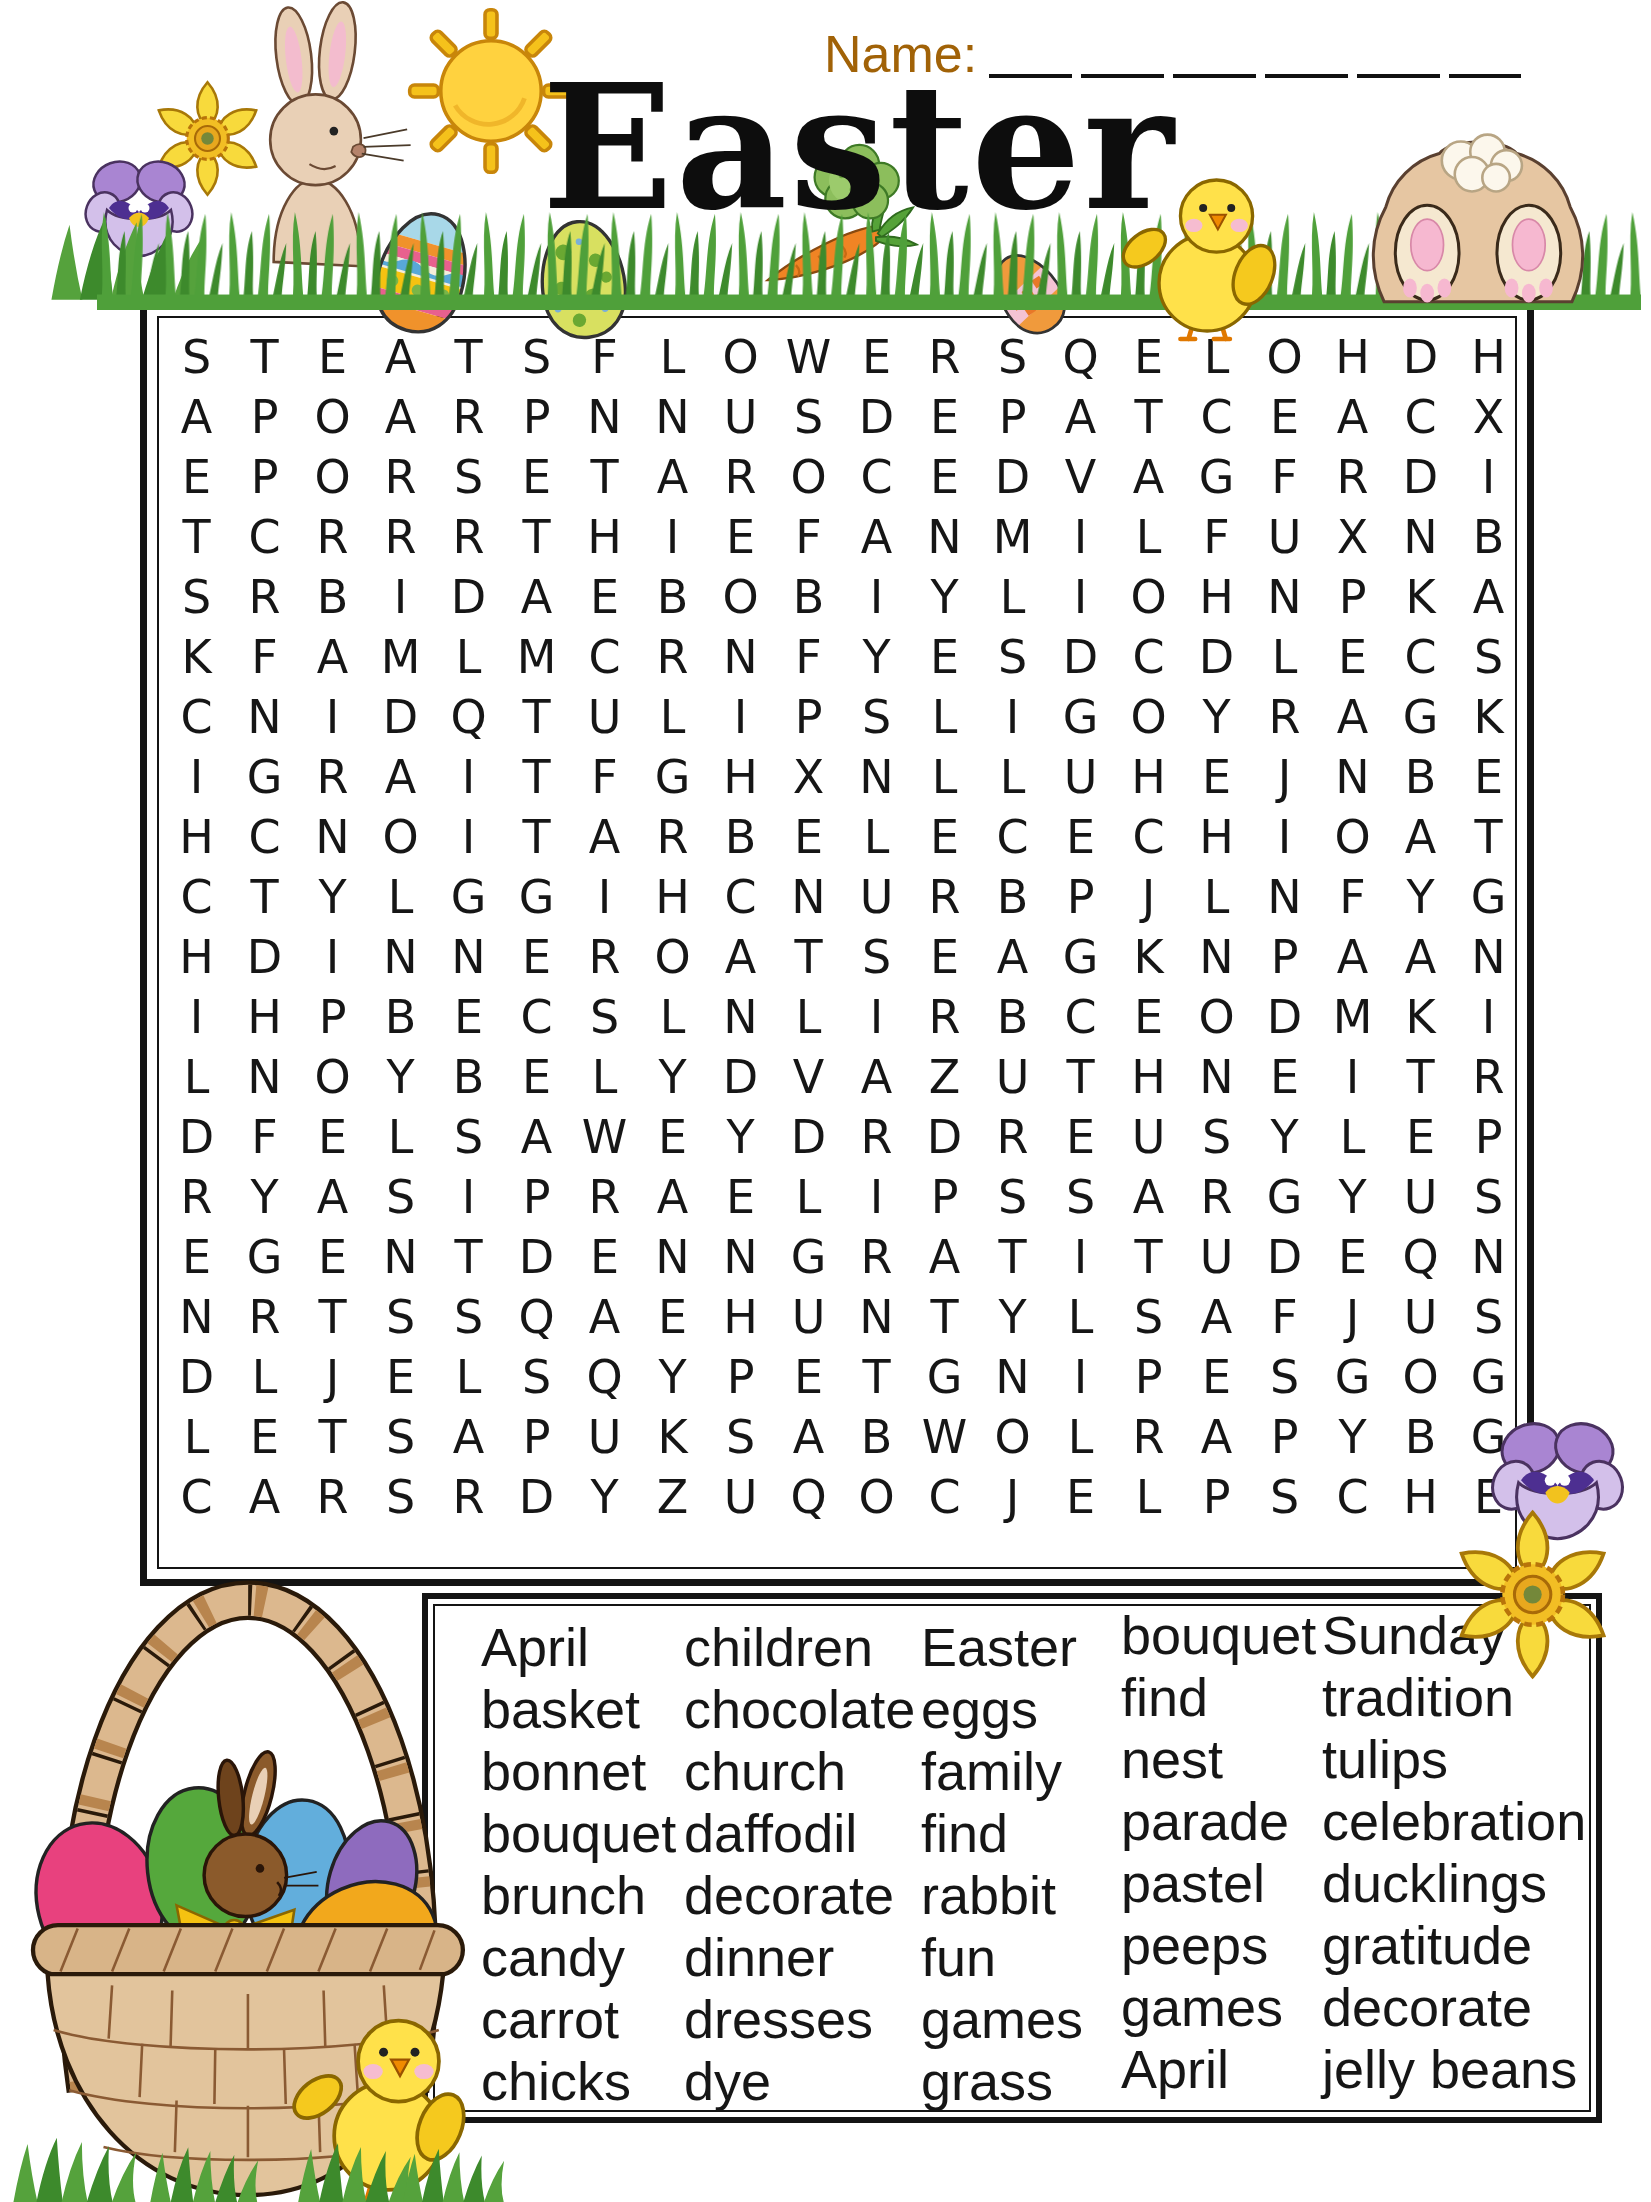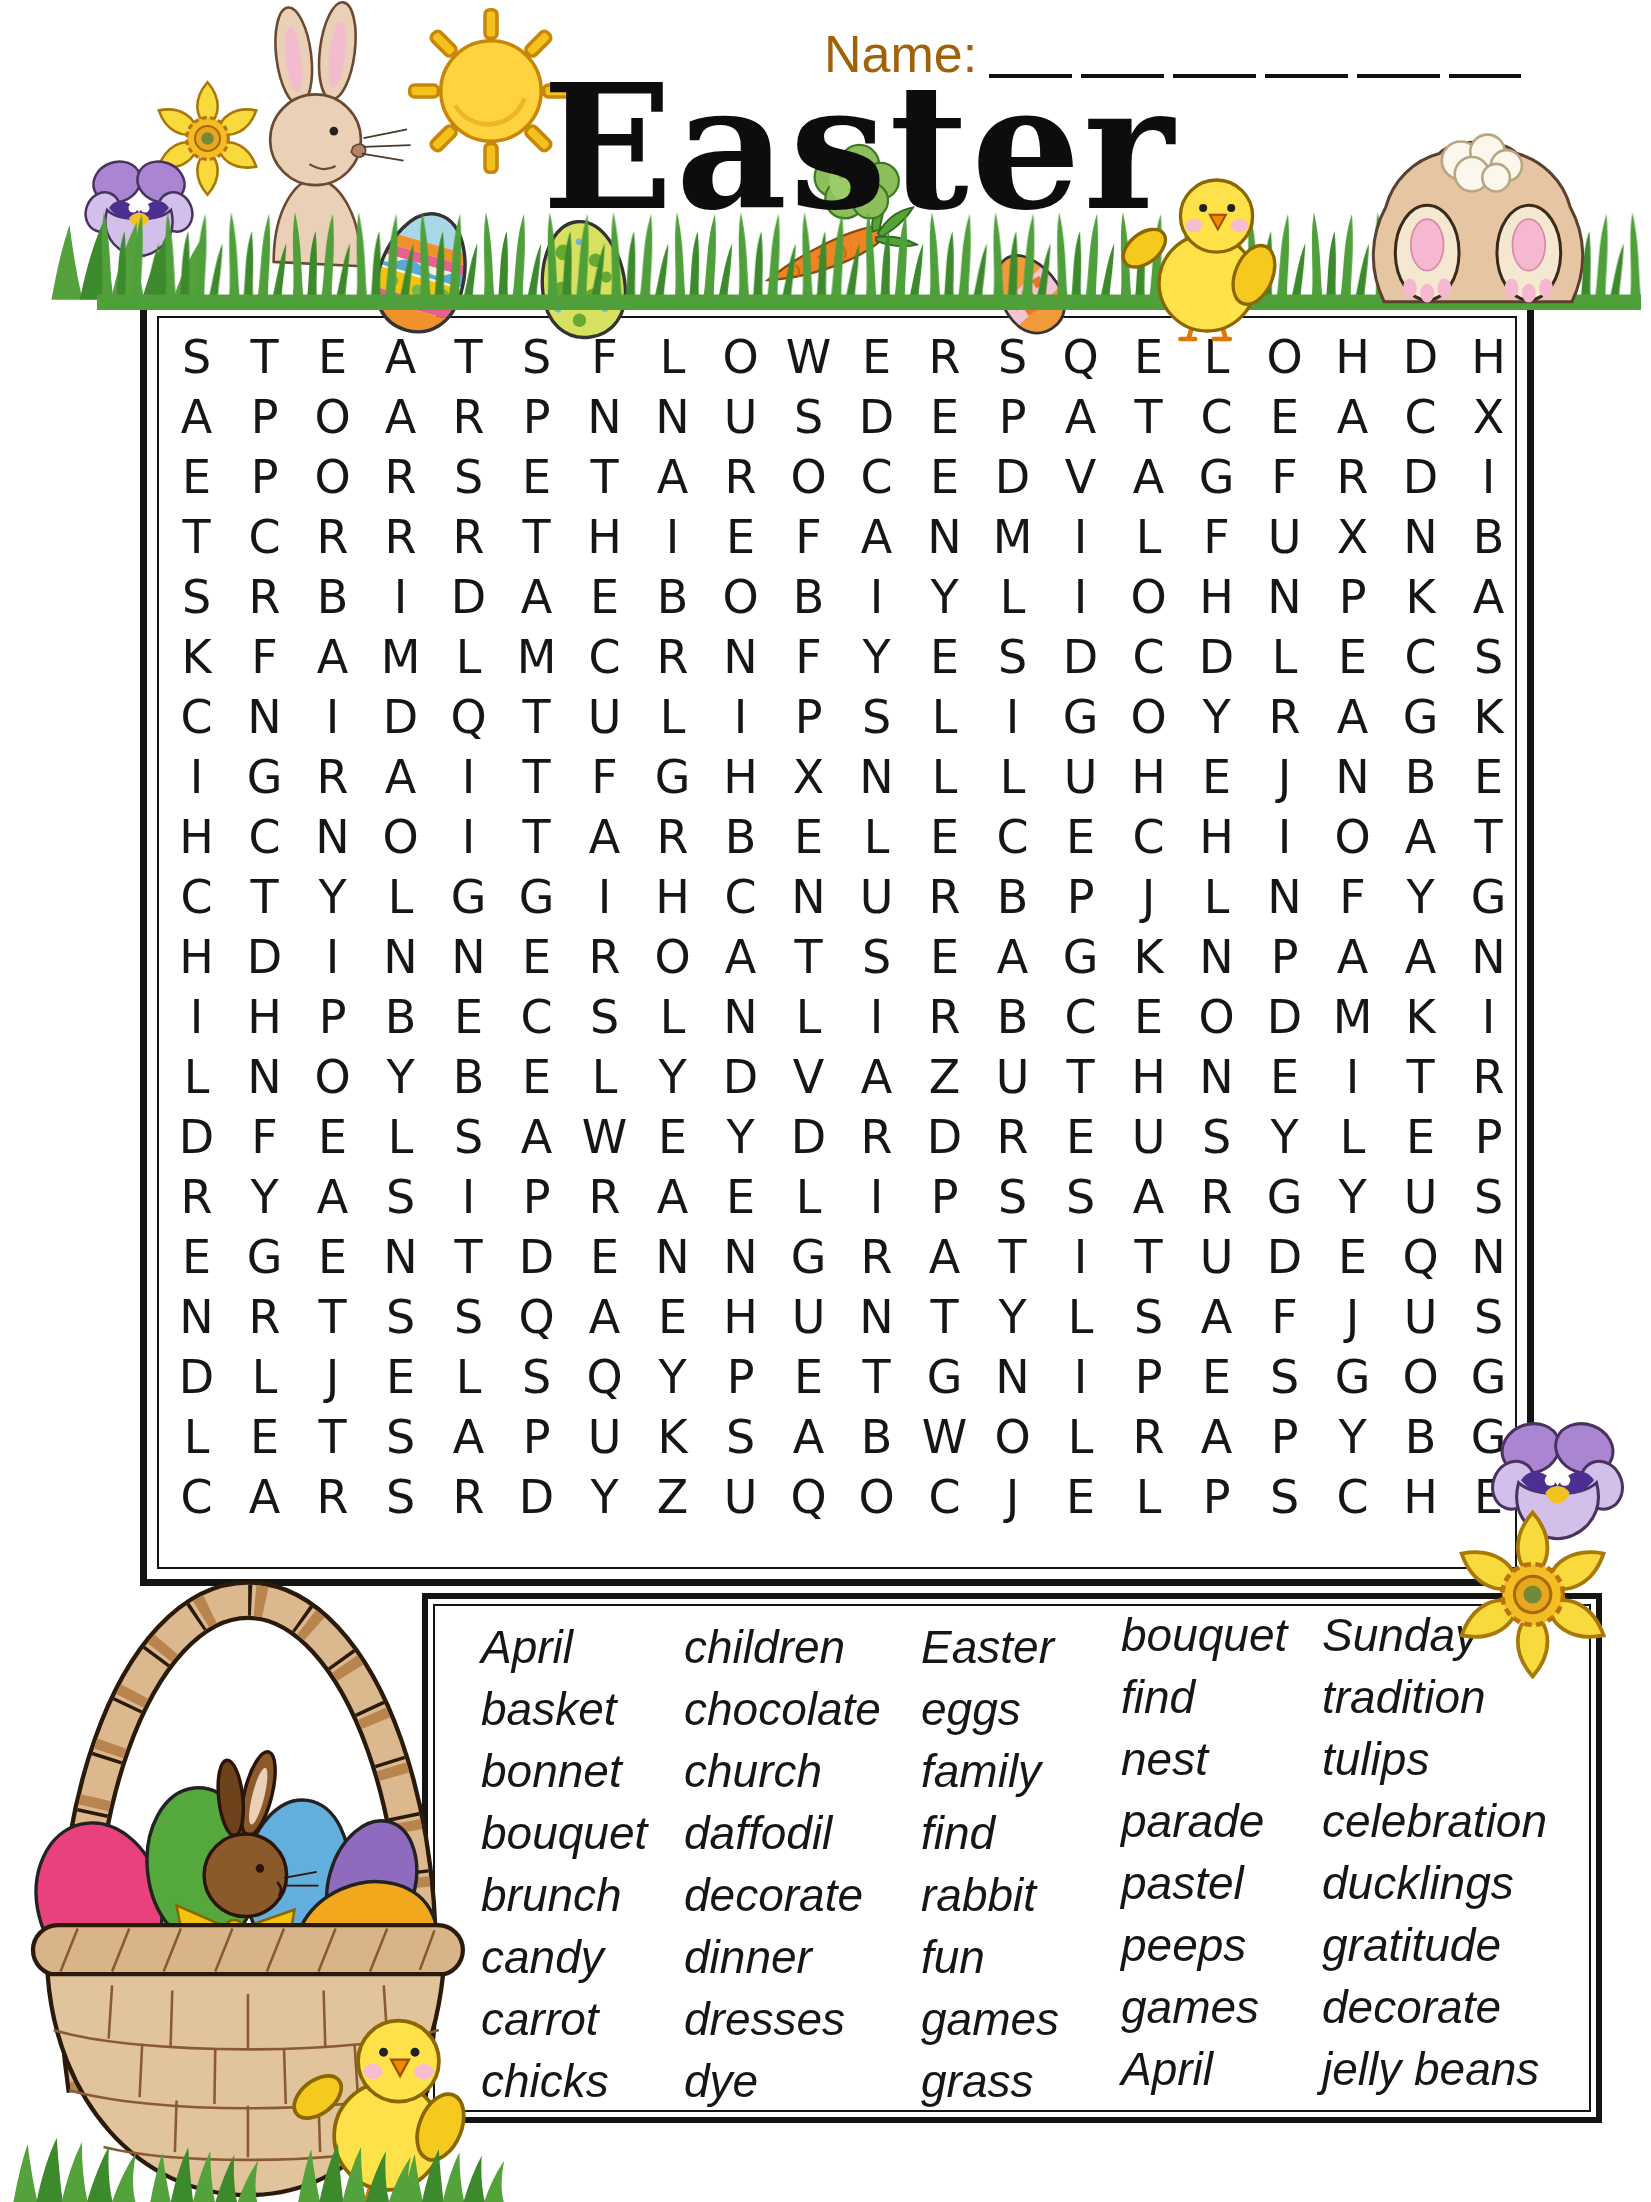--- a/index.html
+++ b/index.html
@@ -22,21 +22,21 @@
   .letters{position:absolute;left:15.5px;top:20.6px;display:grid;
            grid-template-columns:repeat(20,68px);grid-auto-rows:60px;}
   .cell{display:flex;align-items:center;justify-content:center;
         font-family:"DejaVu Sans",sans-serif;font-size:46px;color:#161616;}
 
   
   .word-box{position:absolute;left:422px;top:1593px;width:1180px;height:530px;
             border:6.9px solid #141414;box-sizing:border-box;background:#fff;z-index:1;}
   .word-inner{position:absolute;inset:5.2px;border:2.2px solid #141414;}
   .word-columns{position:absolute;inset:0;}
-  .word-col{position:absolute;top:17px;font-size:46px;line-height:62px;color:#161616;font-style:italic;}
+  .word-col{position:absolute;top:17px;font-size:54px;line-height:62px;color:#161616;}
   .word-col.c1{left:53px}.word-col.c2{left:256px}.word-col.c3{left:493px}
   .word-col.c4{left:693px;top:5.2px}.word-col.c5{left:894px;top:5.2px}
 
   
   .deco{position:absolute;overflow:visible;}
   .z2{z-index:2}.z3{z-index:3}.z4{z-index:4}.z5{z-index:5}
 </style>
 </head>
 <body>
 

